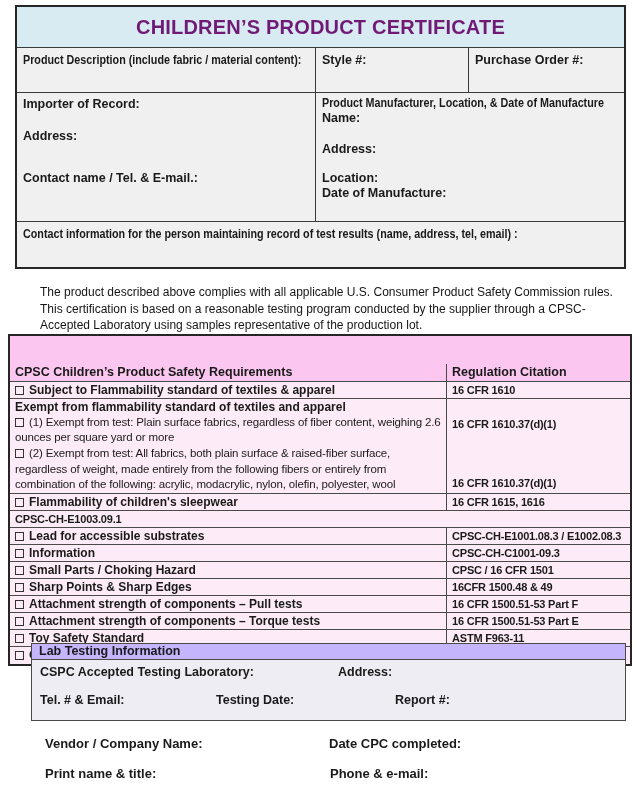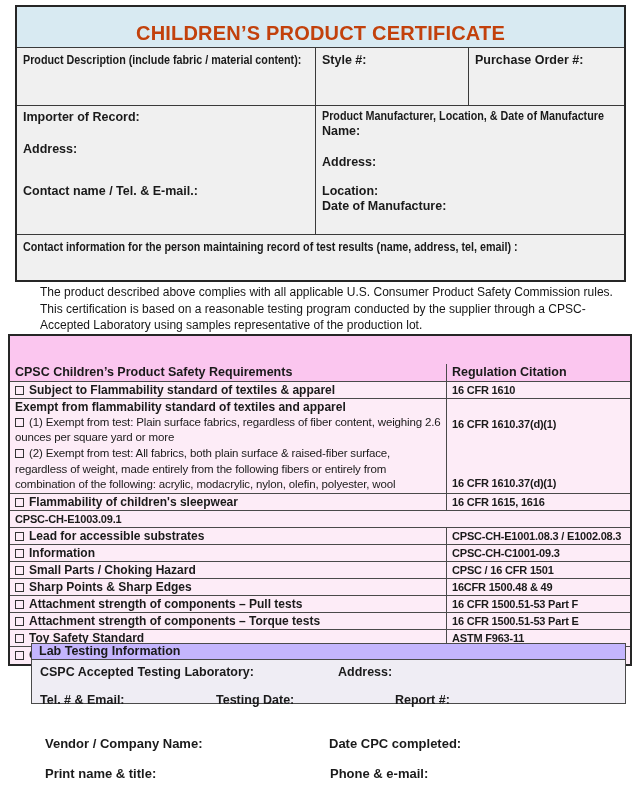--- a/index.html
+++ b/index.html
@@ -3,23 +3,23 @@
 <meta charset="utf-8">
 <style>
   * { box-sizing: border-box; }
   html, body { margin:0; padding:0; background:#ffffff; }
   body { font-family:"Liberation Sans", sans-serif; color:#1a1a1a; }
   .page { position:relative; width:642px; height:800px; background:#fff; overflow:hidden; }
 
   
   .top-form { position:absolute; left:15px; top:5px; width:611px; border:2px solid #262626; background:#f0f0f0; }
   .title-bar { height:41px; background:#d8eaf2; border-bottom:1.5px solid #3a3a3a; text-align:center; }
-  .title { padding-top:15px; font-size:20px; font-weight:bold; letter-spacing:.2px; color:#c2410c; }
+  .title { padding-top:9px; font-size:20px; font-weight:bold; letter-spacing:.2px; color:#701a75; }
   .frow { display:flex; background:#f0f0f0; }
-  .row1 { height:58px; border-bottom:1.5px solid #3a3a3a; }
+  .row1 { height:45px; border-bottom:1.5px solid #3a3a3a; }
   .row2 { height:129px; border-bottom:1.5px solid #3a3a3a; }
   .row3 { height:45px; }
   .fcell { padding:5px 6px 0 6px; font-size:12.5px; font-weight:bold; }
   .c1 { width:299px; border-right:1.5px solid #3a3a3a; }
   .c2 { width:153px; border-right:1.5px solid #3a3a3a; }
   .c3 { flex:1; }
   .c2m { flex:1; }
   .rel { position:relative; padding:0; }
   .rel .flabel { position:absolute; left:6px; white-space:nowrap; }
   .full { flex:1; }
@@ -47,21 +47,21 @@
   .exempt-item { font-weight:normal; font-size:11.5px; letter-spacing:-.15px; line-height:15.2px; margin-top:1px; }
   .cit-top { position:absolute; top:18px; left:5px; }
   .cit-bottom { position:absolute; bottom:3px; left:5px; }
   .cb { display:inline-block; width:9px; height:9px; border:1.2px solid #333; background:#fff0;
     margin-right:5px; vertical-align:-1px; }
 
   
   .lab-box { position:absolute; left:31px; top:643px; width:595px; border:1.5px solid #4a4a4a; }
   .lab-header { height:16px; line-height:15px; background:#c4b5fd; border-bottom:1.5px solid #4a4a4a;
     padding:0 7px; font-size:12.5px; font-weight:bold; }
-  .lab-body { position:relative; height:43px; background:#efedf4; }
+  .lab-body { position:relative; height:60px; background:#efedf4; }
   .lab-body .flabel { position:absolute; }
 
   
   .foot-label { position:absolute; font-size:13px; font-weight:bold; white-space:nowrap; }
 </style>
 </head>
 <body>
 
 <div class="page">
 

